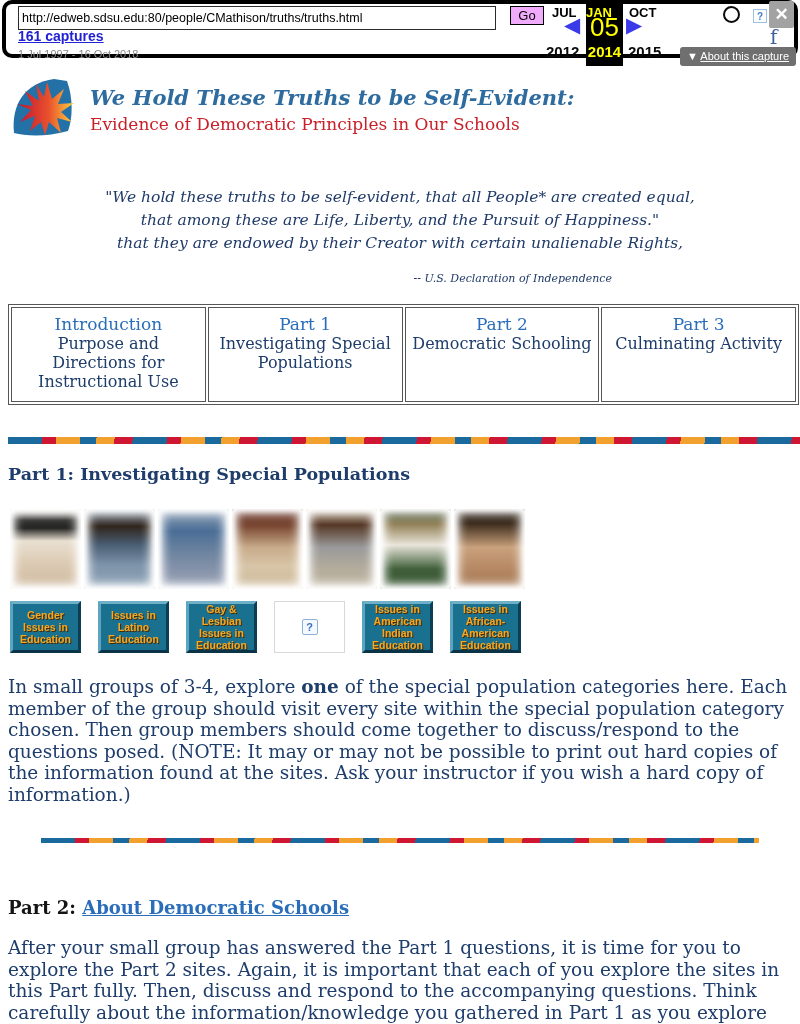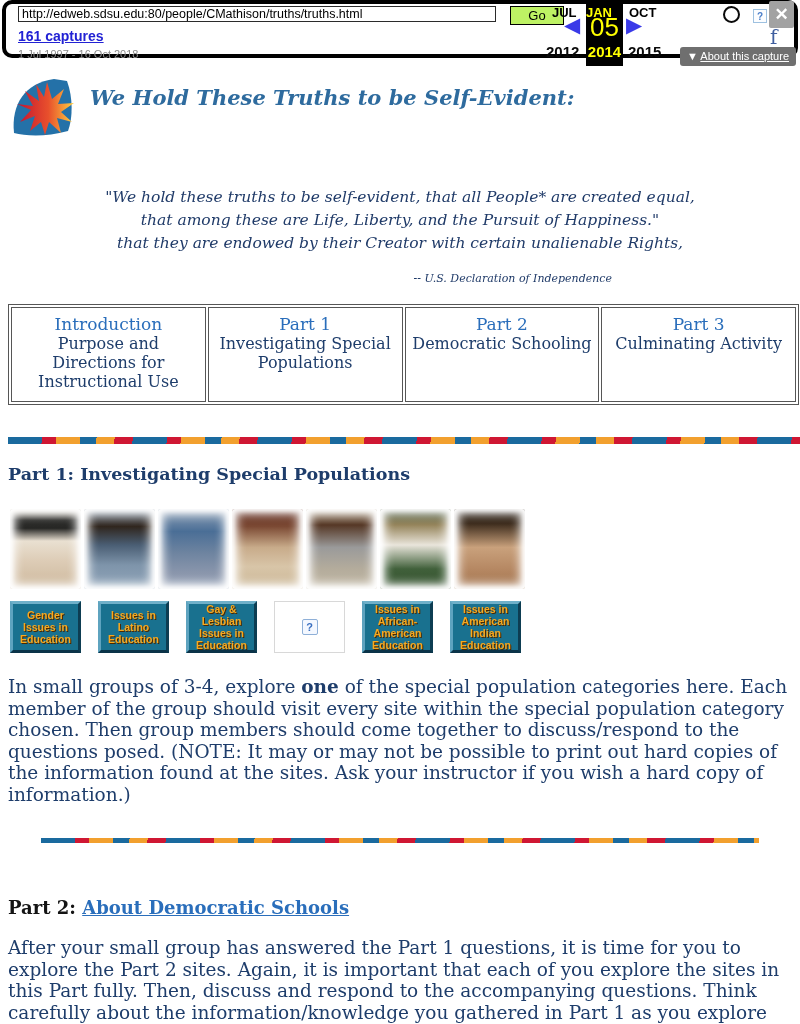--- a/index.html
+++ b/index.html
@@ -10,27 +10,27 @@
     font-family:"DejaVu Serif", serif;
   }
 
   
   .wb-frame {
     position:relative; margin:0 2px; height:58px;
     border:4px solid #000; border-radius:10px; background:#fff;
     font-family:"Liberation Sans", sans-serif; z-index:5;
   }
   .wb-url {
-    position:absolute; left:12px; top:2px; width:478px; height:16px;
+    position:absolute; left:12px; top:2px; width:478px; height:24px;
     border:1px solid #2b2b2b; font-family:"Liberation Sans",sans-serif;
     font-size:12.5px; padding:0 3px; color:#000; background:#fff;
   }
   .wb-go {
-    position:absolute; left:504px; top:2px; width:54px; height:19px;
-    background:#bef264; border:1px solid #000; font-size:13px;
+    position:absolute; left:504px; top:2px; width:34px; height:19px;
+    background:#f0abfc; border:1px solid #000; font-size:13px;
     font-family:"Liberation Sans",sans-serif; text-align:center; line-height:16px; cursor:pointer;
   }
   .wb-captures {
     position:absolute; left:12px; top:24px; font-weight:bold; font-size:14px;
     color:#2222d4; text-decoration:underline; cursor:pointer;
   }
   .wb-range { position:absolute; left:12px; top:44px; font-size:11px; color:#8a8a8a; }
   .wb-black { position:absolute; left:580px; top:-4px; width:37px; height:66px; background:#000; }
   .wb-mprev { position:absolute; left:546px; top:1px; font-weight:bold; font-size:13px; color:#000; }
   .wb-mcur  { position:absolute; left:580px; top:1px; width:37px; text-align:left; font-weight:bold; font-size:13px; color:#ffff00; }
@@ -154,20 +154,21 @@
         <stop offset="0" stop-color="#c41230"></stop>
         <stop offset="0.55" stop-color="#e8502c"></stop>
         <stop offset="1" stop-color="#ffcf40"></stop>
       </linearGradient>
     </defs>
     <path d="M6,57 C3,28 17,7 46,3 L59,5 C65,21 65,42 60,55 C38,61 18,60 6,57 Z" fill="#2471a8"></path>
     <polygon fill="url(#sb)" points="39,6 44,23 56,13 50,28 66,27 53,36 64,46 49,42 53,57 41,46 37,59 33,46 22,55 27,40 12,46 23,34 9,28 25,30 17,15 31,25 28,8 36,21"></polygon>
   </svg>
   <div class="titles">
     <div class="title">We Hold These Truths to be Self-Evident:</div>
+    <div class="subtitle">Evidence of Democratic Principles in Our Schools</div>
   </div>
 </div>
 
 <div class="quote">
   <div>"We hold these truths to be self-evident, that all People* are created equal,</div>
   <div>that among these are Life, Liberty, and the Pursuit of Happiness."</div>
   <div>that they are endowed by their Creator with certain unalienable Rights,</div>
   <div class="attribution">-- U.S. Declaration of Independence</div>
 </div>
 
@@ -208,22 +209,22 @@
   <div class="photo ph7"></div>
 </div>
 
 <div class="btn-row">
   <a class="nav-btn">Gender Issues in Education</a>
   <a class="nav-btn">Issues in Latino Education</a>
   <a class="nav-btn">Gay &amp; Lesbian Issues in Education</a>
   <div class="broken-img">
     <span class="bi-box">?</span>
   </div>
+  <a class="nav-btn">Issues in American Indian Education</a>
   <a class="nav-btn">Issues in African-American Education</a>
-  <a class="nav-btn">Issues in American Indian Education</a>
 </div>
 
 <p class="body-para"><span>In small groups of 3-4, explore </span><b>one</b><span> of the special population categories here. Each member of the group should visit every site within the special population category chosen. Then group members should come together to discuss/respond to the questions posed. (NOTE: It may or may not be possible to print out hard copies of the information found at the sites. Ask your instructor if you wish a hard copy of information.)</span></p>
 
 <div class="rainbow div2"></div>
 
 <h2 class="part2-h"><span>Part 2: </span><a>About Democratic Schools</a></h2>
 
 <p class="body-para p2">After your small group has answered the Part 1 questions, it is time for you to explore the Part 2 sites. Again, it is important that each of you explore the sites in this Part fully. Then, discuss and respond to the accompanying questions. Think carefully about the information/knowledge you gathered in Part 1 as you explore Part 2 sites.</p>
 

